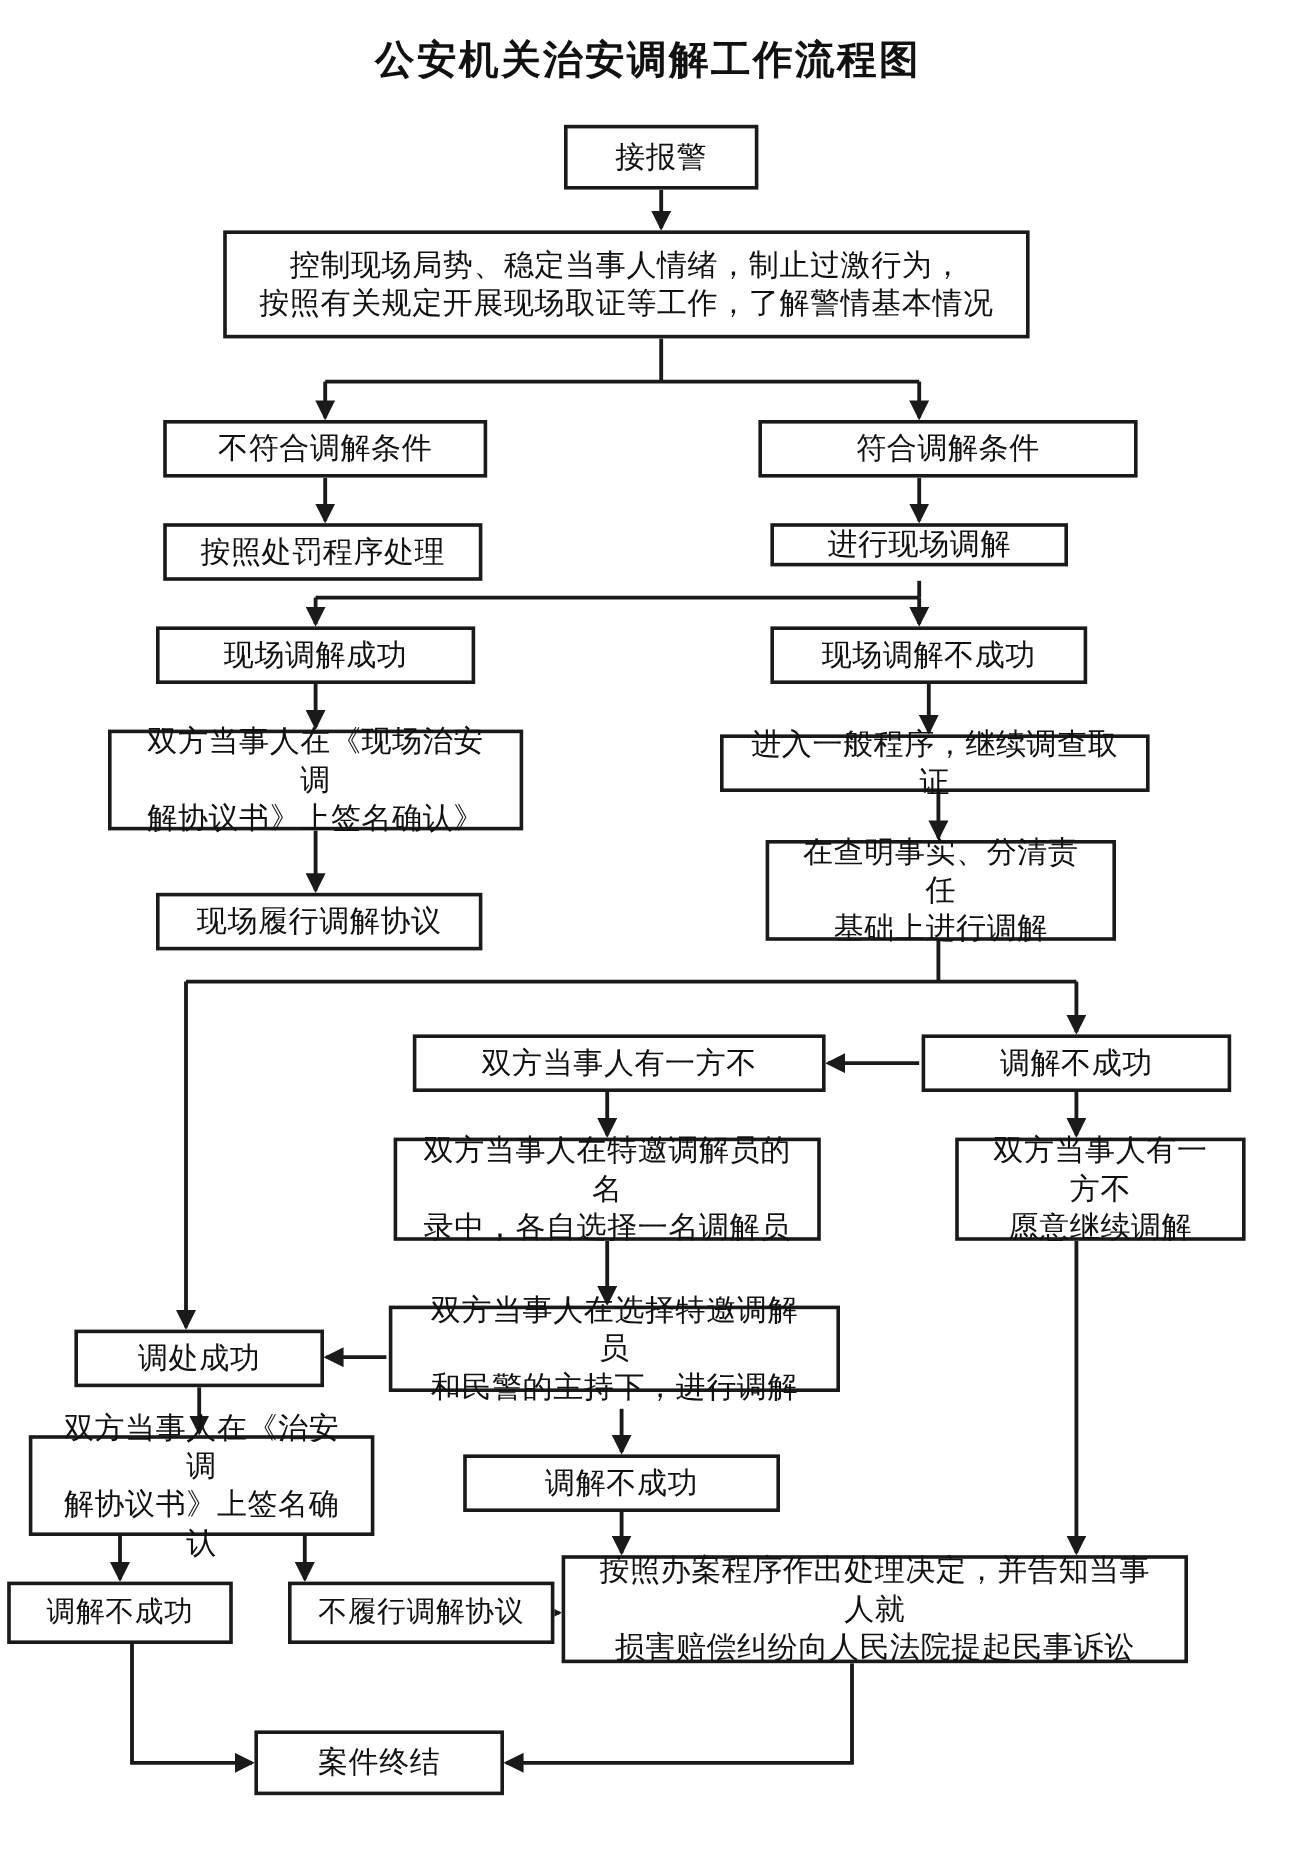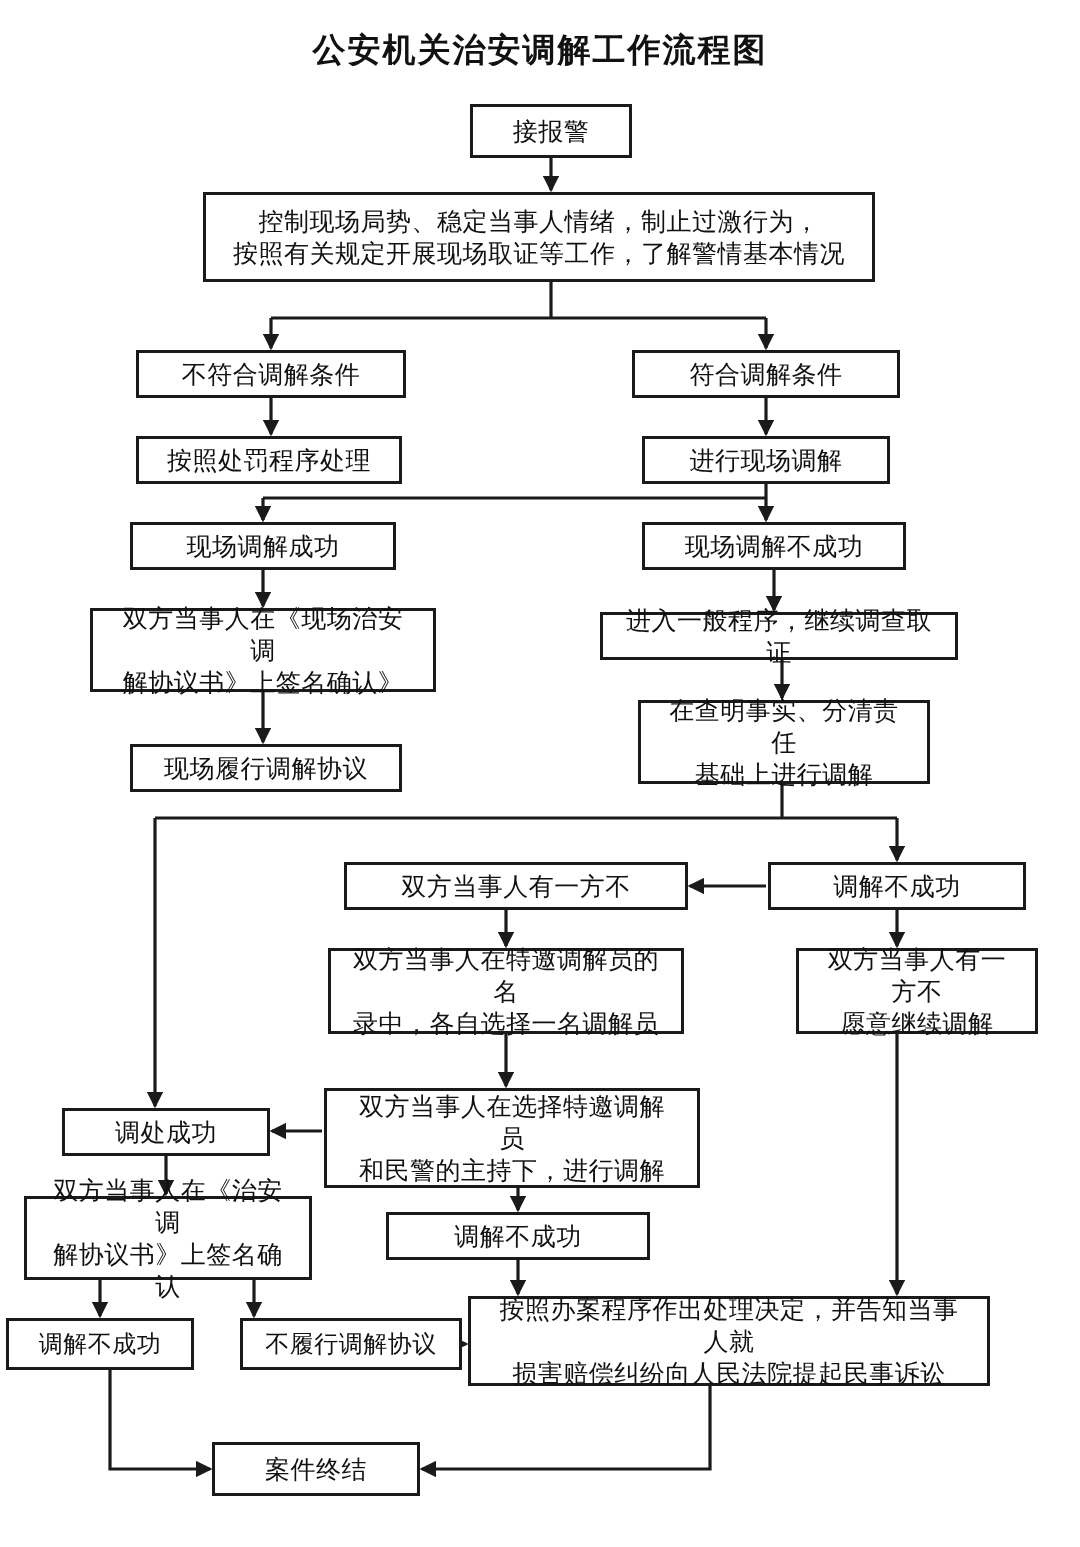--- a/index.html
+++ b/index.html
@@ -123,41 +123,41 @@
       <path d="M 897 1034 L 897 1294" marker-end="url(#arrow)"></path>
 
       <path d="M 110 1370 L 110 1469 L 210 1469" marker-end="url(#arrow)"></path>
 
       <path d="M 710 1386 L 710 1469 L 422 1469" marker-end="url(#arrow)"></path>
 
     </g>
   </svg>
 
   <div class="node-box" style="left:470px; top:104px; width:162px; height:54px;">接报警</div>
-  <div class="node-box" style="left:186px; top:192px; width:672px; height:90px;margin-left:17px;">控制现场局势、稳定当事人情绪，制止过激行为，
+  <div class="node-box" style="left:186px; top:192px; width:672px; height:90px;">控制现场局势、稳定当事人情绪，制止过激行为，
 按照有关规定开展现场取证等工作，了解警情基本情况</div>
   <div class="node-box" style="left:136px; top:350px; width:270px; height:48px;">不符合调解条件</div>
-  <div class="node-box" style="left:632px; top:350px; width:268px; height:48px;">符合调解条件</div>
+  <div class="node-box" style="left:632px; top:350px; width:316px; height:48px;">符合调解条件</div>
   <div class="node-box" style="left:136px; top:436px; width:266px; height:48px;">按照处罚程序处理</div>
-  <div class="node-box" style="left:642px; top:436px; width:248px; height:48px;">进行现场调解</div>
+  <div class="node-box" style="left:642px; top:436px; width:248px; height:36px;">进行现场调解</div>
   <div class="node-box" style="left:130px; top:522px; width:266px; height:48px;">现场调解成功</div>
   <div class="node-box" style="left:642px; top:522px; width:264px; height:48px;">现场调解不成功</div>
   <div class="node-box" style="left:90px; top:608px; width:346px; height:84px;">双方当事人在《现场治安调
 解协议书》上签名确认》</div>
   <div class="node-box" style="left:600px; top:612px; width:358px; height:48px;">进入一般程序，继续调查取证</div>
   <div class="node-box" style="left:130px; top:744px; width:272px; height:48px;">现场履行调解协议</div>
   <div class="node-box" style="left:638px; top:700px; width:292px; height:84px;">在查明事实、分清责任
 基础上进行调解</div>
   <div class="node-box" style="left:344px; top:862px; width:344px; height:48px;">双方当事人有一方不</div>
   <div class="node-box" style="left:768px; top:862px; width:258px; height:48px;">调解不成功</div>
   <div class="node-box" style="left:328px; top:948px; width:356px; height:86px;">双方当事人在特邀调解员的名
 录中，各自选择一名调解员</div>
   <div class="node-box" style="left:796px; top:948px; width:242px; height:86px;">双方当事人有一方不
 愿意继续调解</div>
-  <div class="node-box" style="left:324px; top:1088px; width:376px; height:100px;">双方当事人在选择特邀调解员
+  <div class="node-box" style="left:324px; top:1088px; width:376px; height:72px;">双方当事人在选择特邀调解员
 和民警的主持下，进行调解</div>
   <div class="node-box" style="left:62px; top:1108px; width:208px; height:48px;">调处成功</div>
   <div class="node-box" style="left:24px; top:1196px; width:288px; height:84px;">双方当事人在《治安调
 解协议书》上签名确认</div>
   <div class="node-box" style="left:386px; top:1212px; width:264px; height:48px;">调解不成功</div>
   <div class="node-box small" style="left:6px; top:1318px; width:188px; height:52px;">调解不成功</div>
   <div class="node-box small" style="left:210px; top:1318px; width:222px; height:52px;margin-left:30px;">不履行调解协议</div>
   <div class="node-box" style="left:468px; top:1296px; width:522px; height:90px;">按照办案程序作出处理决定，并告知当事人就
 损害赔偿纠纷向人民法院提起民事诉讼</div>
   <div class="node-box" style="left:212px; top:1442px; width:208px; height:54px;">案件终结</div>

